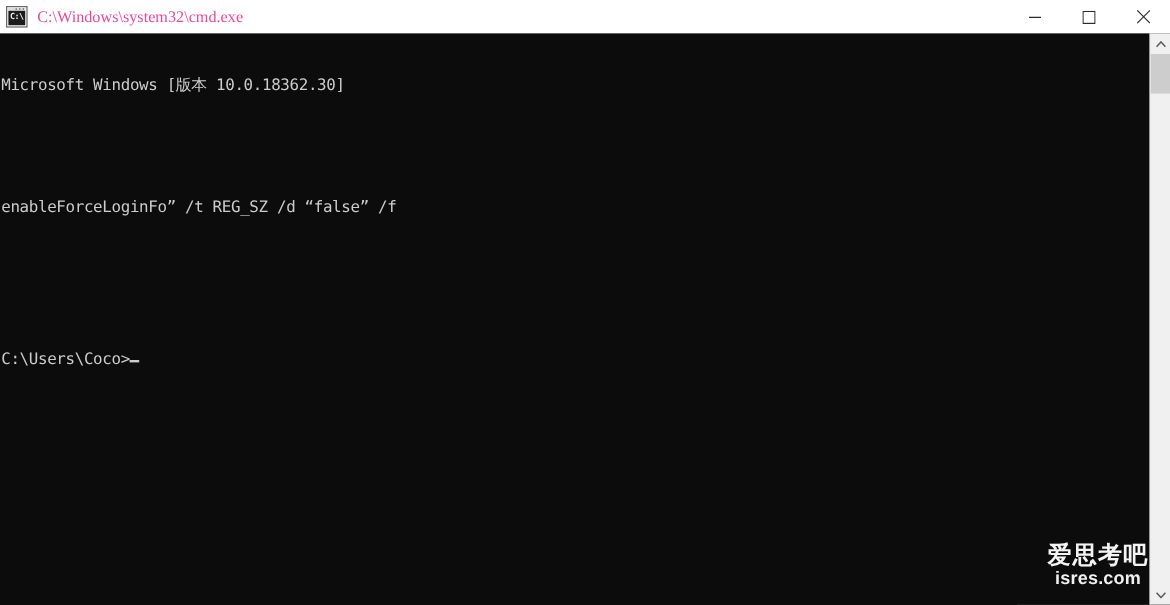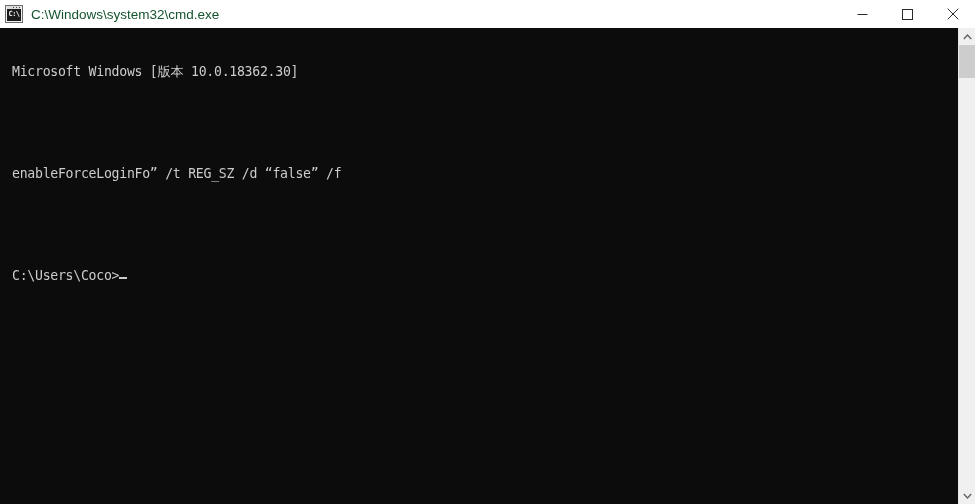--- a/index.html
+++ b/index.html
@@ -75,23 +75,23 @@
     top: 1px;
     width: 1px;
     height: 1px;
     background: #4a4a4a;
   }
   .app-icon .icon-bar i:nth-child(1){ right: 7px; }
   .app-icon .icon-bar i:nth-child(2){ right: 4px; }
   .app-icon .icon-bar i:nth-child(3){ right: 1px; }
 
   .title-text {
-    font-family: Liberation Sans, sans-serif;
+    font-family: Liberation Serif, serif;
     font-size: 13.5px;
-    color: #14532d;
+    color: #ec4899;
     white-space: nowrap;
     overflow: hidden;
     text-overflow: ellipsis;
     text-align: center;
   }
 
   .title-buttons {
     display: flex;
     align-items: stretch;
     height: 28px;
@@ -121,30 +121,31 @@
     overflow: hidden;
     padding: 0;
     box-sizing: border-box;
   }
   .console-inner {
     font-family: "DejaVu Sans Mono", "Liberation Mono", monospace;
     font-size: 13.2px;
     line-height: 17px;
     color: #cccccc;
     white-space: pre;
-    padding-left: 12px;
+    padding-left: 1px;
     padding-top: 1px;
     letter-spacing: -0.28px;
   }
   .line { height: 17px; }
   .line.blank { color: transparent; }
 
   .prompt-line {
     display: block;
     height: 17px;
+    margin-top: 24px;
   }
   .cursor {
     display: inline-block;
     width: 8px;
     height: 2px;
     background: #cccccc;
     vertical-align: baseline;
     margin-bottom: 1px;
   }
 
@@ -259,14 +260,18 @@
       </svg>
     </div>
     <div class="sb-thumb"></div>
     <div class="sb-arrow down">
       <svg width="9" height="6" viewBox="0 0 9 6" aria-hidden="true">
         <path d="M0.8 1 L4.5 5 L8.2 1" fill="none" stroke="#606060" stroke-width="1.3"></path>
       </svg>
     </div>
   </div>
 
+  <div class="watermark">
+    <div class="wm-cn">爱思考吧</div>
+    <div class="wm-en">isres.com</div>
+  </div>
 
 </div>
 
 </body></html>

